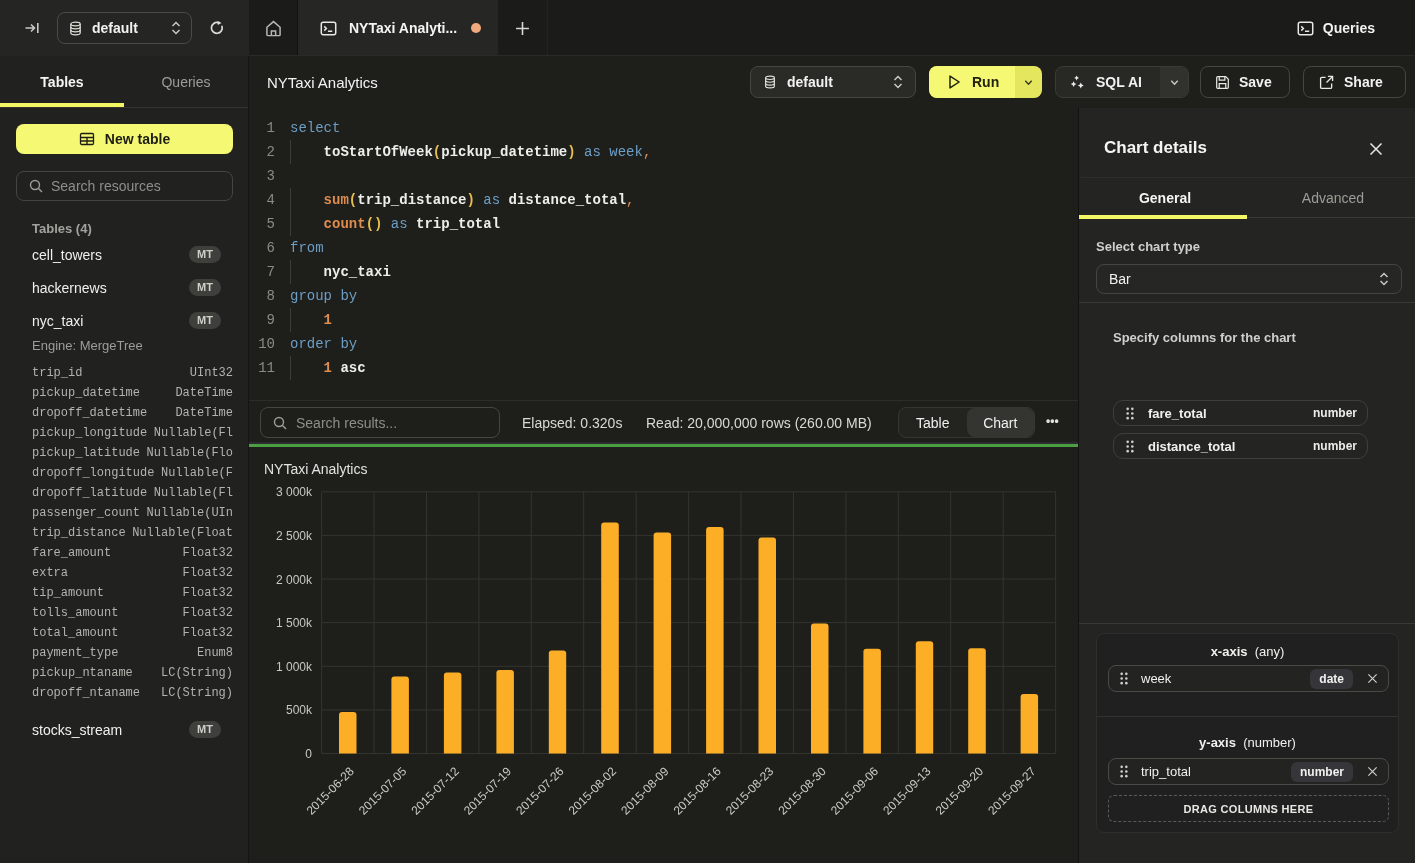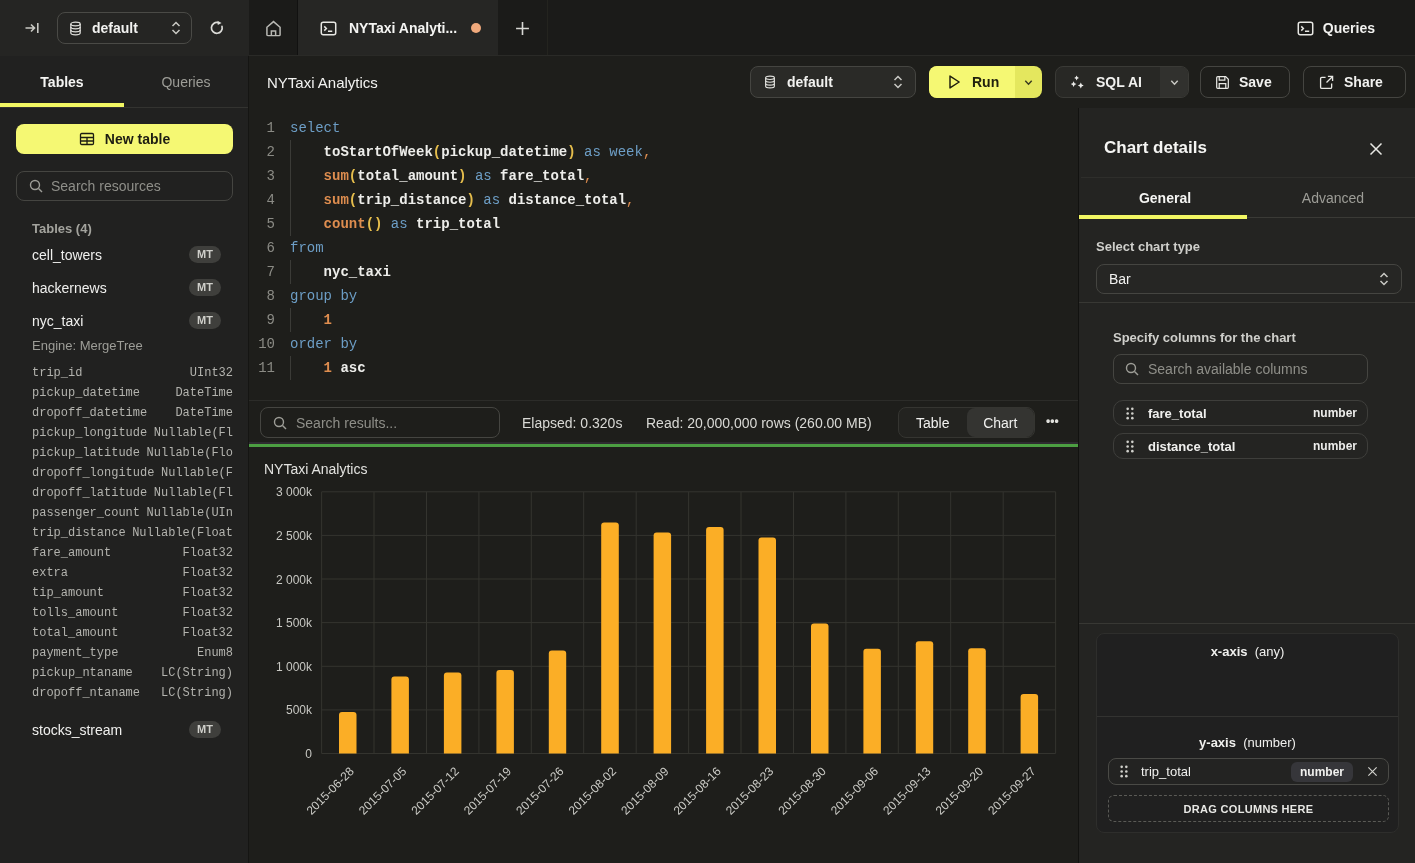--- a/index.html
+++ b/index.html
@@ -341,21 +341,21 @@
     <svg width="15" height="15" viewBox="0 0 16 16" fill="none" stroke="#e8e8e4" stroke-width="1.4">
           <path d="M13.5 9v4a1.3 1.3 0 0 1-1.3 1.3H3A1.3 1.3 0 0 1 1.7 13V3.8A1.3 1.3 0 0 1 3 2.5h4"></path>
           <path d="M9.5 1.5h5v5M14.2 1.8 8 8"></path>
         </svg>
     <span class="txt">Share</span>
   </div>
 </div>
 <div id="editor">
   <div class="eline"><span class="ln">1</span><span class="code"><span class="kw">select</span></span></div>
   <div class="eline"><span class="ln">2</span><span class="code"><i class="gd"></i>    <span class="id">toStartOfWeek</span><span class="pa">(</span><span class="id">pickup_datetime</span><span class="pa">)</span> <span class="kw">as week</span><span class="cm">,</span></span></div>
-  <div class="eline"><span class="ln">3</span><span class="code"><i class="gd"></i>    <span class="fn">sum</span><span class="pa">(</span><span class="id">total_amount</span><span class="pa">)</span> <span class="kw">as</span> <span class="id">fare_total</span><span class="cm">,</span></span></div>
+  <div class="eline"><span class="ln">3</span></div>
   <div class="eline"><span class="ln">4</span><span class="code"><i class="gd"></i>    <span class="fn">sum</span><span class="pa">(</span><span class="id">trip_distance</span><span class="pa">)</span> <span class="kw">as</span> <span class="id">distance_total</span><span class="cm">,</span></span></div>
   <div class="eline"><span class="ln">5</span><span class="code"><i class="gd"></i>    <span class="fn">count</span><span class="pa">()</span> <span class="kw">as</span> <span class="id">trip_total</span></span></div>
   <div class="eline"><span class="ln">6</span><span class="code"><span class="kw">from</span></span></div>
   <div class="eline"><span class="ln">7</span><span class="code"><i class="gd"></i>    <span class="id">nyc_taxi</span></span></div>
   <div class="eline"><span class="ln">8</span><span class="code"><span class="kw">group by</span></span></div>
   <div class="eline"><span class="ln">9</span><span class="code"><i class="gd"></i>    <span class="nu">1</span></span></div>
   <div class="eline"><span class="ln">10</span><span class="code"><span class="kw">order by</span></span></div>
   <div class="eline"><span class="ln">11</span><span class="code"><i class="gd"></i>    <span class="nu">1</span> <span class="id">asc</span></span></div>
 </div>
 <div id="rtoolbar">
@@ -458,27 +458,20 @@
   <div id="rp-underline"></div>
   <div id="rp-ctlabel">Select chart type</div>
   <div id="rp-bar">
     <span class="txt">Bar</span>
     <svg class="chev" width="10" height="14" viewBox="0 0 10 14" fill="none" stroke="#c9c9c4" stroke-width="1.5">
           <path d="M1.5 5 5 1.5 8.5 5M1.5 9 5 12.5 8.5 9"></path>
         </svg>
   </div>
   <div id="rp-div1"></div>
   <div id="rp-speclabel">Specify columns for the chart</div>
-  <div id="rp-colsearch">
-    <svg width="14" height="14" viewBox="0 0 14 14" fill="none" stroke="#9d9d97" stroke-width="1.4">
-          <circle cx="6" cy="6" r="4.5"></circle>
-          <path d="M9.5 9.5 13 13"></path>
-        </svg>
-    <span class="ph">Search available columns</span>
-  </div>
   <div class="colrow" style="top:292px">
     <svg width="10" height="13" viewBox="0 0 10 14" fill="#d0d0cb">
           <circle cx="2.5" cy="2" r="1.4"></circle>
           <circle cx="7.5" cy="2" r="1.4"></circle>
           <circle cx="2.5" cy="7" r="1.4"></circle>
           <circle cx="7.5" cy="7" r="1.4"></circle>
           <circle cx="2.5" cy="12" r="1.4"></circle>
           <circle cx="7.5" cy="12" r="1.4"></circle>
         </svg>
     <span class="nm">fare_total</span>
@@ -492,20 +485,35 @@
           <circle cx="7.5" cy="7" r="1.4"></circle>
           <circle cx="2.5" cy="12" r="1.4"></circle>
           <circle cx="7.5" cy="12" r="1.4"></circle>
         </svg>
     <span class="nm">distance_total</span>
         <span class="bdg">number</span>
   </div>
   <div id="rp-div2" style="position:absolute;left:0;top:515px;width:337px;height:1px;background:#383834"></div>
   <div id="axisbox">
     <div class="axlabel" style="top:10px"><b>x-axis</b> &nbsp;(any)</div>
+    <div class="chiprow" style="top:31px">
+      <svg class="drag" width="10" height="13" viewBox="0 0 10 14" fill="#d0d0cb">
+            <circle cx="2.5" cy="2" r="1.4"></circle>
+            <circle cx="7.5" cy="2" r="1.4"></circle>
+            <circle cx="2.5" cy="7" r="1.4"></circle>
+            <circle cx="7.5" cy="7" r="1.4"></circle>
+            <circle cx="2.5" cy="12" r="1.4"></circle>
+            <circle cx="7.5" cy="12" r="1.4"></circle>
+          </svg>
+      <span class="nm">week</span>
+      <span class="bdg">date</span>
+      <svg class="xx" width="11" height="11" viewBox="0 0 12 12" fill="none" stroke="#d0d0cb" stroke-width="1.3">
+            <path d="M1.5 1.5 10.5 10.5M10.5 1.5 1.5 10.5"></path>
+          </svg>
+    </div>
     <div id="ax-div"></div>
     <div class="axlabel" style="top:101px"><b>y-axis</b> &nbsp;(number)</div>
     <div class="chiprow" style="top:124px">
       <svg class="drag" width="10" height="13" viewBox="0 0 10 14" fill="#d0d0cb">
             <circle cx="2.5" cy="2" r="1.4"></circle>
             <circle cx="7.5" cy="2" r="1.4"></circle>
             <circle cx="2.5" cy="7" r="1.4"></circle>
             <circle cx="7.5" cy="7" r="1.4"></circle>
             <circle cx="2.5" cy="12" r="1.4"></circle>
             <circle cx="7.5" cy="12" r="1.4"></circle>

